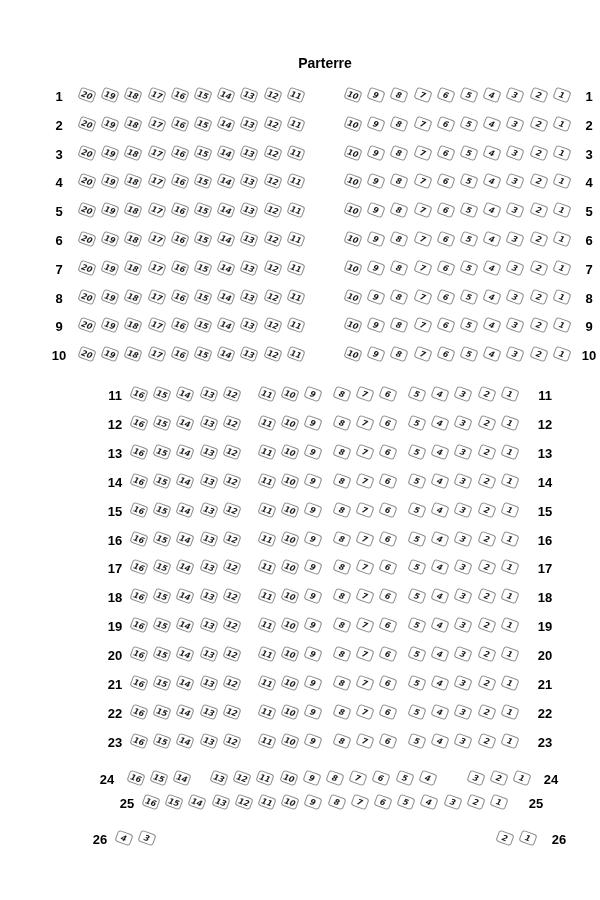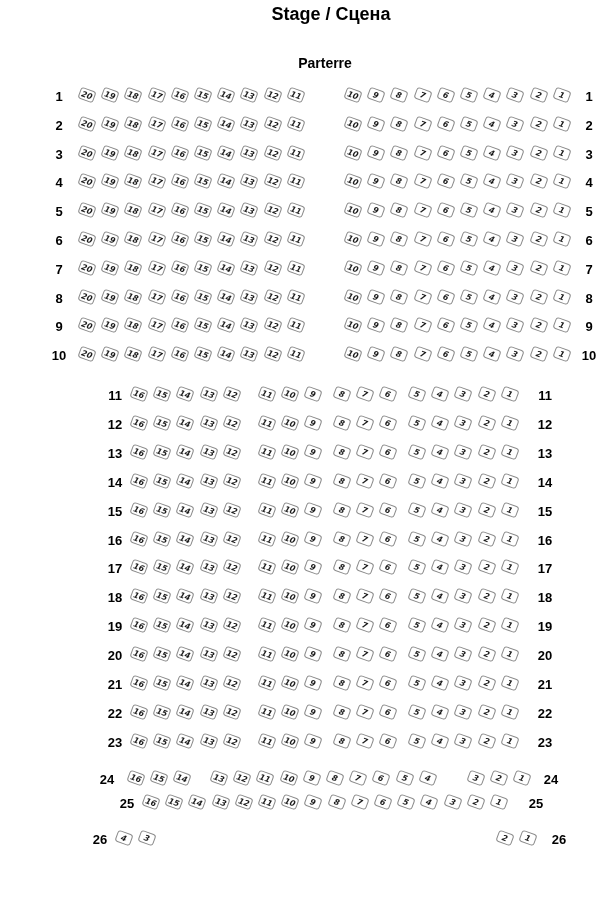--- a/index.html
+++ b/index.html
@@ -35,21 +35,20 @@
     font-size:8px;font-weight:bold;font-style:italic;
     color:var(--seat-num);
     box-sizing:border-box;
     cursor:pointer;
   }
 </style>
 </head>
 <body>
 
 <div class="canvas">
-  <div class="stage-title">Stage / Сцена</div>
   <div class="section-title">Parterre</div>
   <div class="seat-map">
       <div>
         <div class="row-label" style="left: 59px; top: 96px;">1</div>
         <div class="seat" style="left: 79px; top: 89px;">20</div>
         <div class="seat" style="left: 102.2px; top: 89px;">19</div>
         <div class="seat" style="left: 125.4px; top: 89px;">18</div>
         <div class="seat" style="left: 148.6px; top: 89px;">17</div>
         <div class="seat" style="left: 171.8px; top: 89px;">16</div>
         <div class="seat" style="left: 195px; top: 89px;">15</div>

